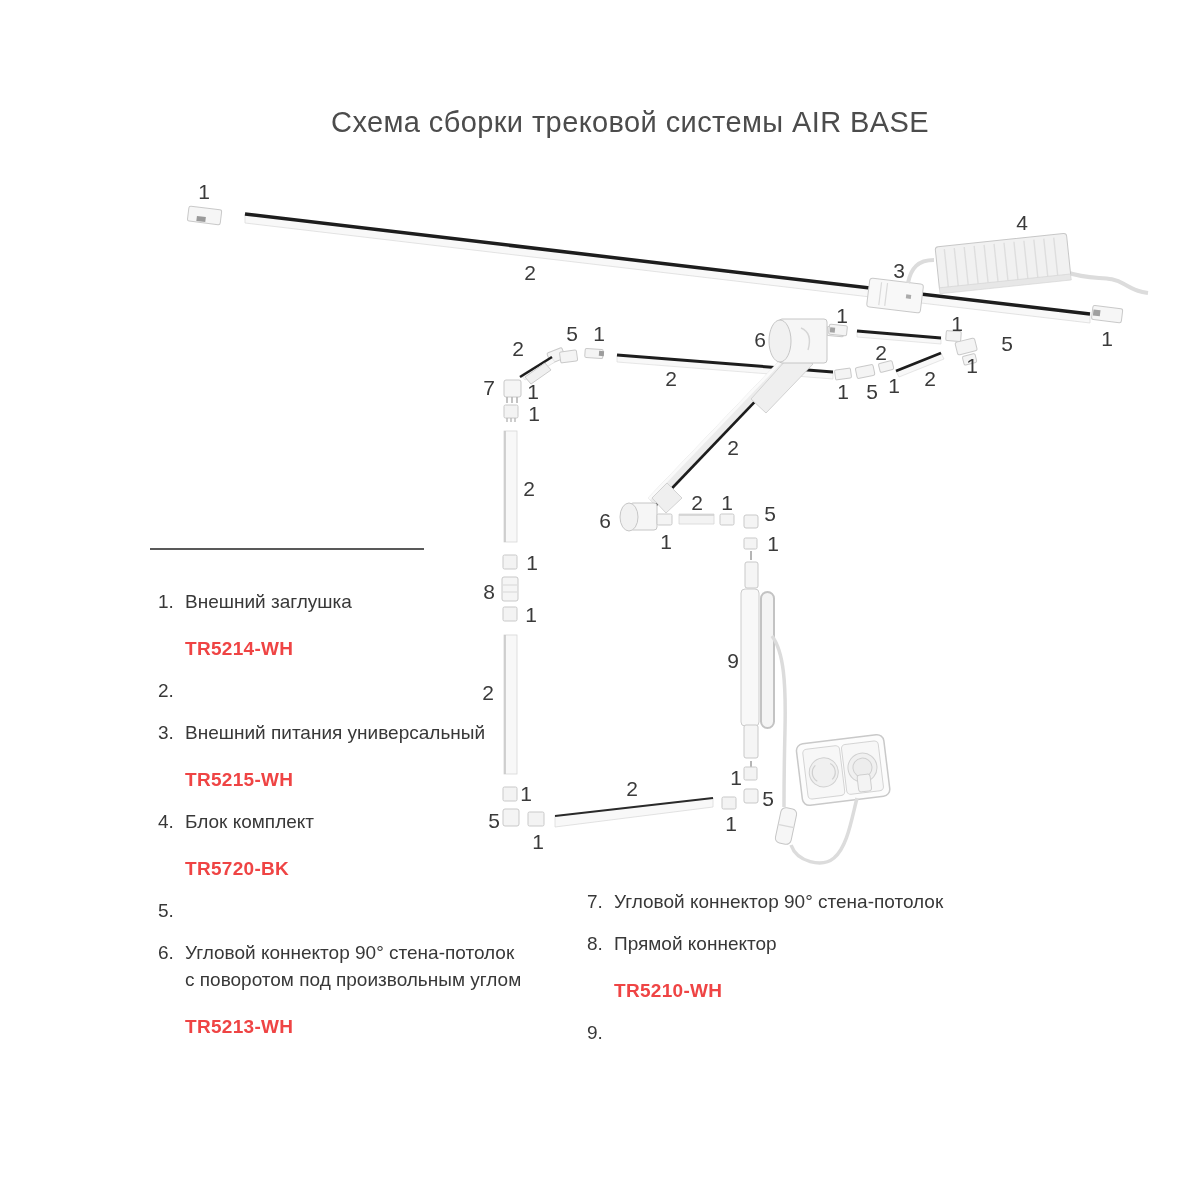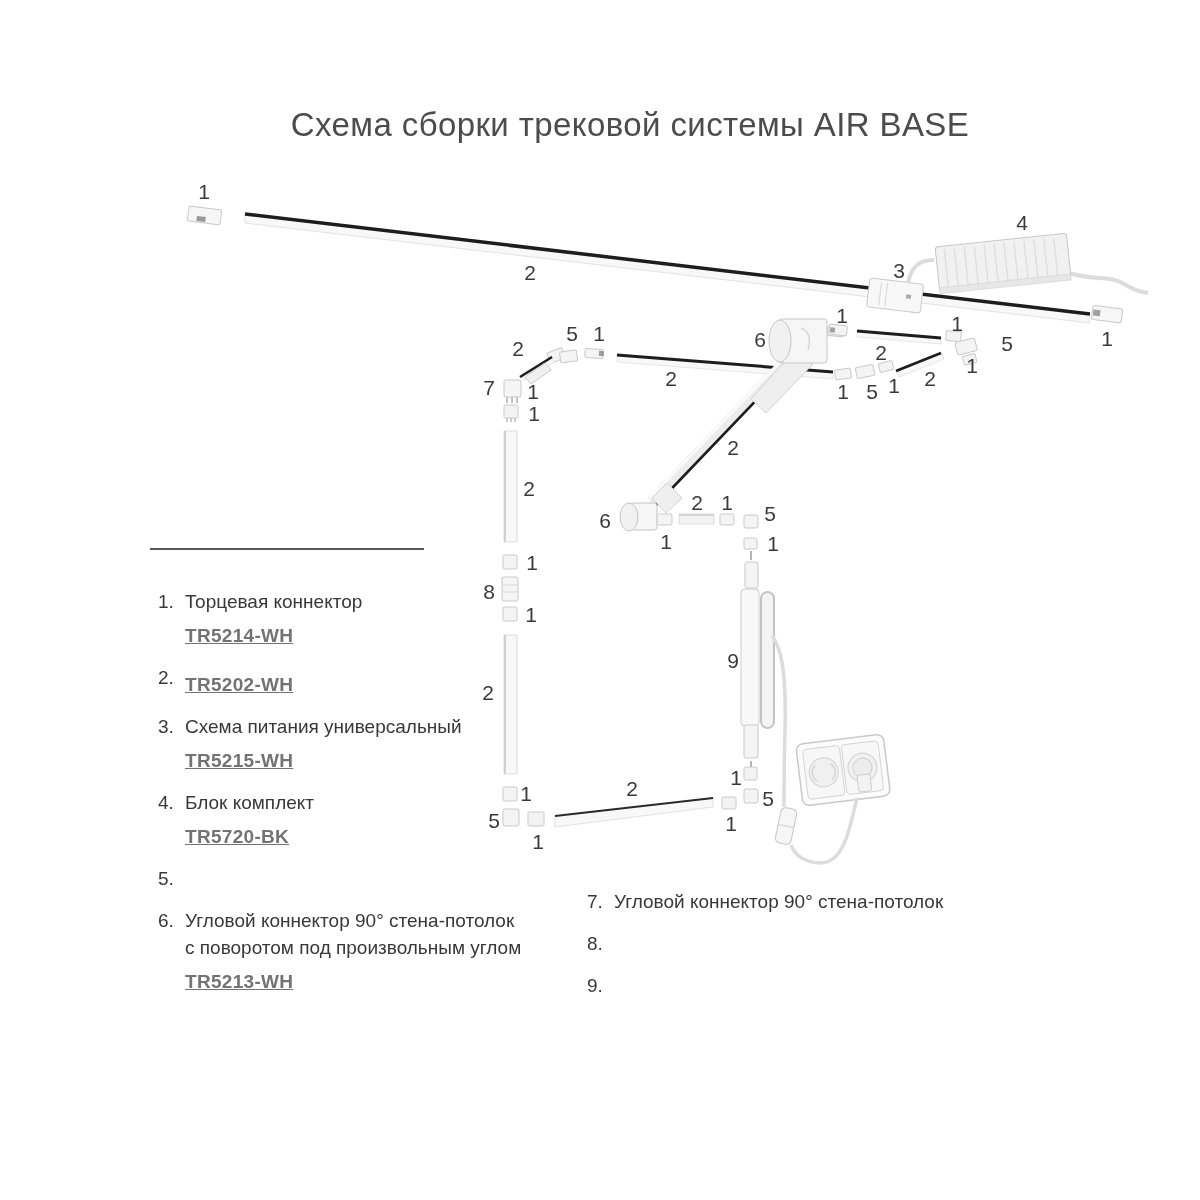--- a/index.html
+++ b/index.html
@@ -2,35 +2,35 @@
 <html><head>
 <meta charset="utf-8">
 <style>
   html,body { margin:0; padding:0; }
   body {
     width:1200px; height:1200px; position:relative; background:#ffffff;
     font-family:"Liberation Sans", sans-serif; overflow:hidden;
   }
   .title {
     position:absolute; top:106px; left:630px; transform:translateX(-50%);
-    font-size:33px; font-weight:400; color:#4c4c4c; white-space:nowrap;
+    font-size:29px; font-weight:400; color:#4c4c4c; white-space:nowrap;
     letter-spacing:0.4px; margin:0;
   }
   svg.diagram { position:absolute; left:0; top:0; }
   .callouts { position:absolute; left:0; top:0; width:1200px; height:1200px; pointer-events:none; }
   .callout {
     position:absolute; transform:translate(-50%,-50%);
     font-size:21px; color:#3a3a3a; line-height:1;
   }
   .legend-left  { position:absolute; left:158px; top:588px; }
   .legend-right { position:absolute; left:587px; top:888px; }
   .lg-item { display:flex; margin-bottom:15px; font-size:19px; color:#383838; line-height:27px; }
   .lg-num  { width:27px; flex:none; }
   .lg-text { white-space:pre; }
-  .lg-code { font-weight:bold; color:#737373; margin-top:7px; letter-spacing:0.3px; white-space:pre;text-decoration:underline; }
+  .lg-code { font-weight:bold; color:#ef4444; margin-top:20px; letter-spacing:0.3px; white-space:pre; }
 </style>
 </head>
 <body>
 
 <h1 class="title">Схема сборки трековой системы AIR BASE</h1>
 
 <svg class="diagram" width="1200" height="1200" viewBox="0 0 1200 1200">
 
   <g>
     <polygon points="245,214 1090,314 1090,323 245,223" fill="#f8f8f8" stroke="#dcdcdc" stroke-width="0.8"></polygon>
@@ -241,34 +241,33 @@
     <span class="callout" style="left: 632px; top: 788px;">2</span>
     <span class="callout" style="left: 736px; top: 777px;">1</span>
     <span class="callout" style="left: 768px; top: 798px;">5</span>
     <span class="callout" style="left: 731px; top: 823px;">1</span>
   </div>
 
 <div id="legend-left" class="legend-left">
     <div class="lg-item">
       <span class="lg-num">1.</span>
       <div class="lg-body">
-        <div class="lg-text">Торцевая коннектор</div>
+        <div class="lg-text">Внешний заглушка</div>
         <div class="lg-code">TR5214-WH</div>
       </div>
     </div>
     <div class="lg-item">
       <span class="lg-num">2.</span>
       <div class="lg-body">
-        <div class="lg-code">TR5202-WH</div>
       </div>
     </div>
     <div class="lg-item">
       <span class="lg-num">3.</span>
       <div class="lg-body">
-        <div class="lg-text">Схема питания универсальный</div>
+        <div class="lg-text">Внешний питания универсальный</div>
         <div class="lg-code">TR5215-WH</div>
       </div>
     </div>
     <div class="lg-item">
       <span class="lg-num">4.</span>
       <div class="lg-body">
         <div class="lg-text">Блок комплект</div>
         <div class="lg-code">TR5720-BK</div>
       </div>
     </div>
@@ -288,17 +287,21 @@
   </div>
 <div id="legend-right" class="legend-right">
     <div class="lg-item">
       <span class="lg-num">7.</span>
       <div class="lg-body">
         <div class="lg-text">Угловой коннектор 90° стена-потолок</div>
       </div>
     </div>
     <div class="lg-item">
       <span class="lg-num">8.</span>
+      <div class="lg-body">
+        <div class="lg-text">Прямой коннектор</div>
+        <div class="lg-code">TR5210-WH</div>
+      </div>
     </div>
     <div class="lg-item">
       <span class="lg-num">9.</span>
     </div>
   </div>
 
 </body></html>

